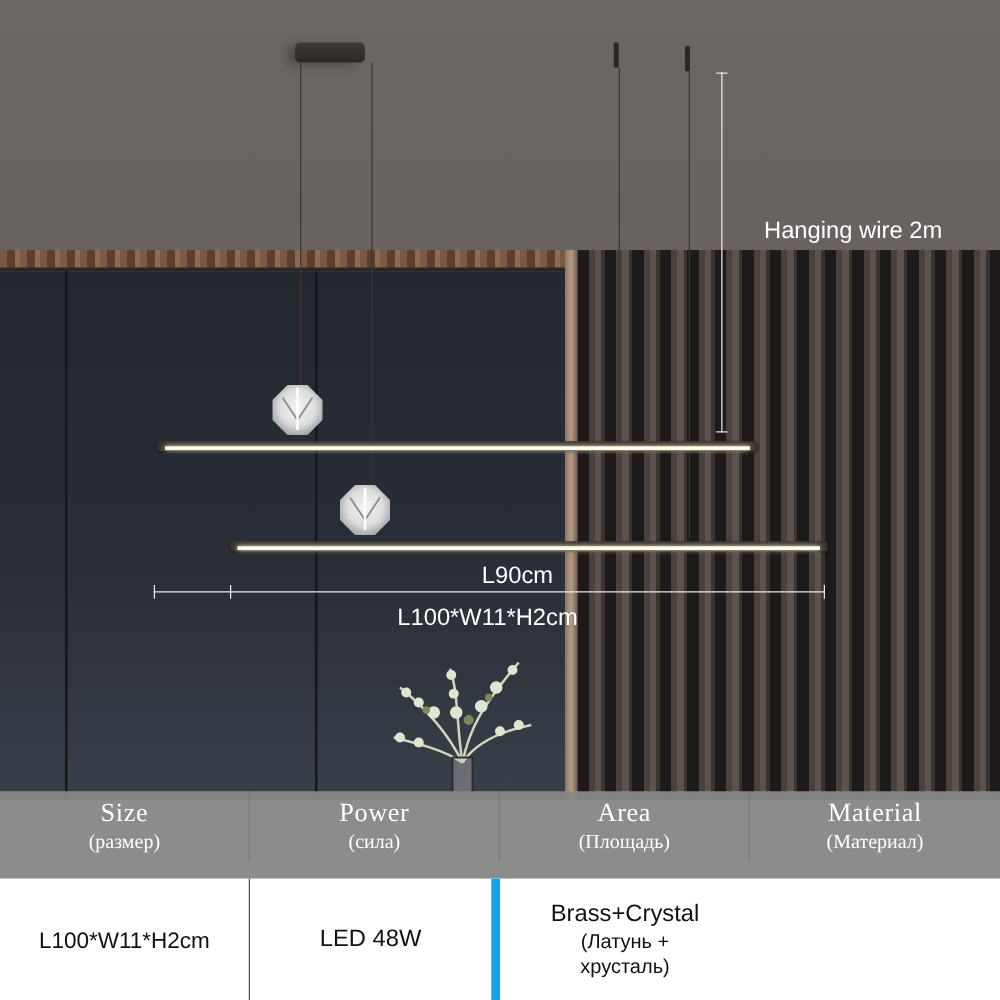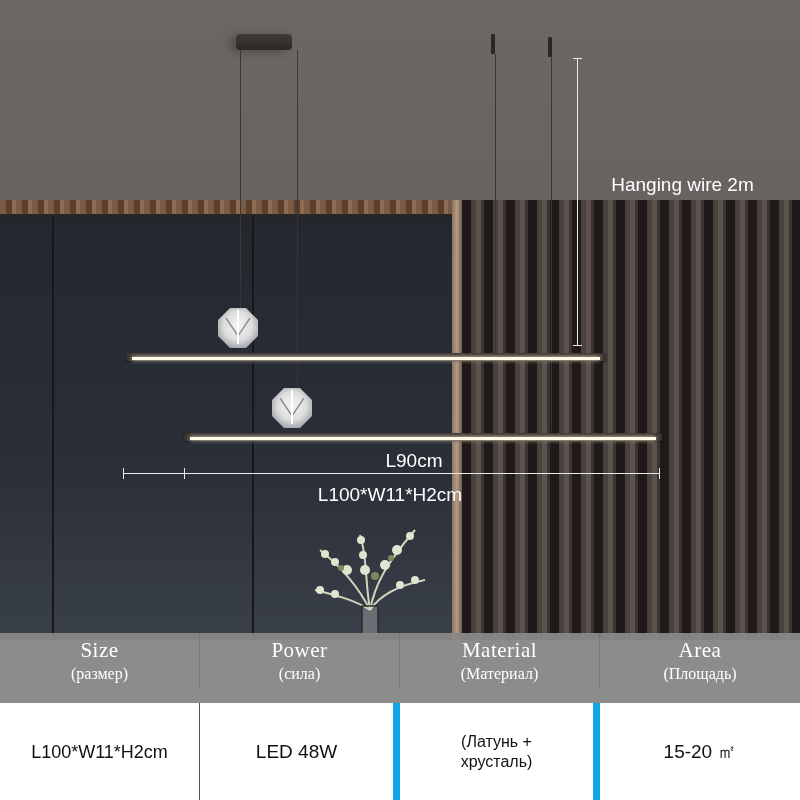--- a/index.html
+++ b/index.html
@@ -140,36 +140,34 @@
   <div class="hdr-row">
     <div class="hdr-cell">
       <div class="hdr-main">Size</div>
       <div class="hdr-sub">(размер)</div>
     </div>
     <div class="hdr-cell">
       <div class="hdr-main">Power</div>
       <div class="hdr-sub">(сила)</div>
     </div>
     <div class="hdr-cell">
+      <div class="hdr-main">Area</div>
+      <div class="hdr-sub">(Площадь)</div>
+    </div>
+    <div class="hdr-cell">
       <div class="hdr-main">Material</div>
       <div class="hdr-sub">(Материал)</div>
-    </div>
-    <div class="hdr-cell">
-      <div class="hdr-main">Area</div>
-      <div class="hdr-sub">(Площадь)</div>
     </div>
   </div>
   <div class="val-row">
     <div class="val-cell">
       <div class="val-main" style="font-size:18px">L100*W11*H2cm</div>
     </div>
     <div class="val-cell">
       <div class="val-main">LED 48W</div>
     </div>
     <div class="val-cell">
+      <div class="val-main">Brass+Crystal</div>
       <div class="val-sub" style="white-space:pre-line">(Латунь +
 хрусталь)</div>
-    </div>
-    <div class="val-cell">
-      <div class="val-main">15-20 ㎡</div>
     </div>
   </div>
 </div>
 
 </body></html>

